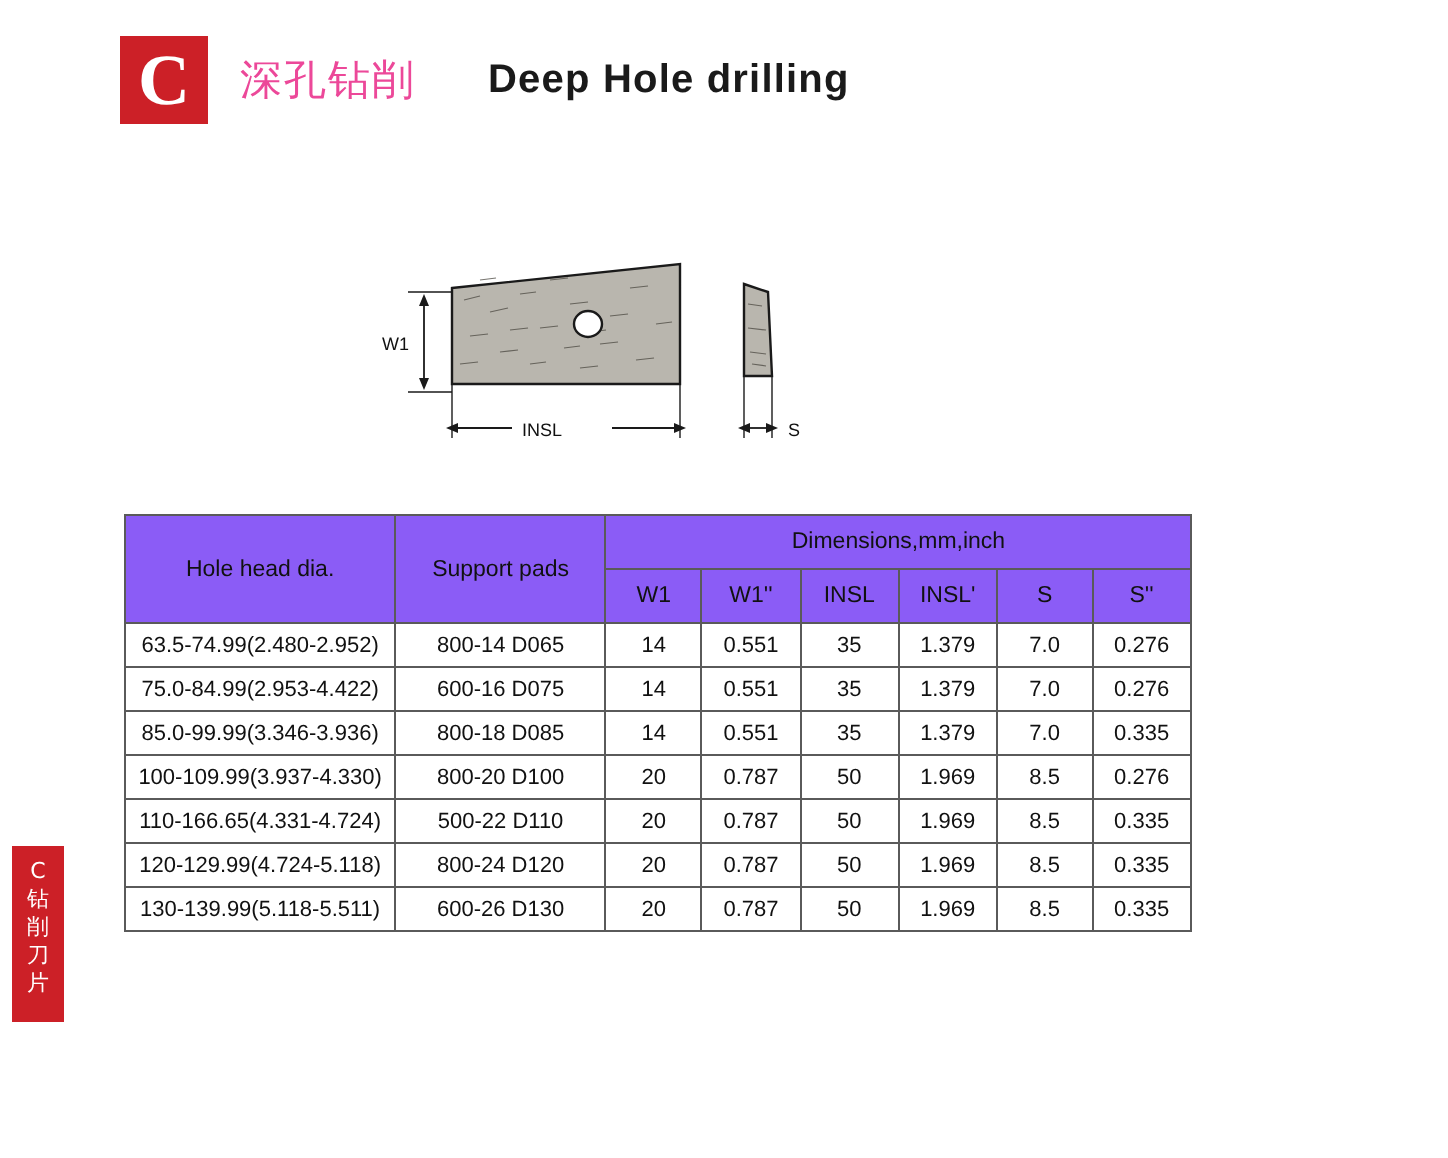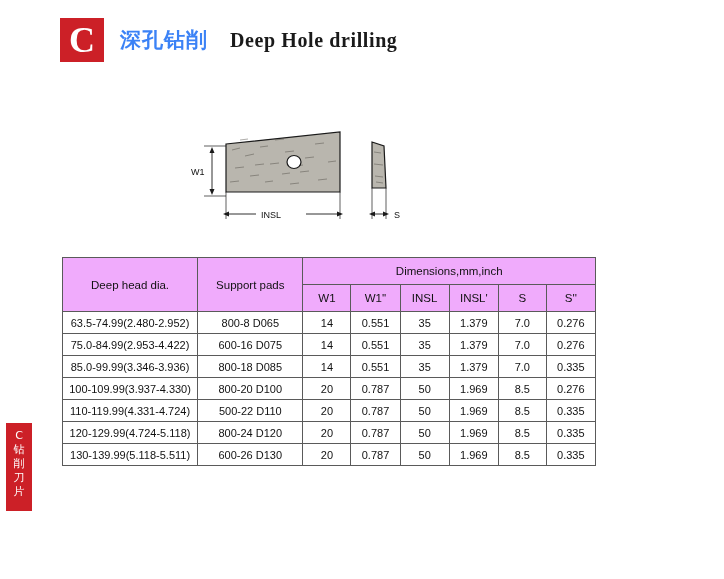--- a/index.html
+++ b/index.html
@@ -42,33 +42,33 @@
     color: #ffffff;
     font-family: "Liberation Serif", serif;
     font-weight: bold;
     font-size: 36px;
     line-height: 44px;
     text-align: center;
   }
   .title-cn {
     font-family: "DejaVu Sans", sans-serif;
     font-size: 21px;
-    font-weight: bold;
-    color: #3b82f6;
+    font-weight: normal;
+    color: #ec4899;
     letter-spacing: 1px;
     white-space: nowrap;
   }
   .title-en {
-    font-family: Liberation Serif, serif;
+    font-family: Liberation Sans, sans-serif;
     font-size: 20px;
     font-weight: bold;
     color: #1a1a1a;
     letter-spacing: 0.6px;
     white-space: nowrap;
-    margin-left: 22px;
+    margin-left: 36px;
   }
 
   
   .figure {
     position: absolute;
     left: 190px;
     top: 120px;
     width: 250px;
     height: 110px;
   }
@@ -86,21 +86,21 @@
     width: 534px;
     background: #ffffff;
   }
   table.spec th, table.spec td {
     border: 1px solid #5a5a5a;
     text-align: center;
     font-family: "Liberation Sans", sans-serif;
     color: #111111;
   }
   table.spec thead th {
-    background: #f0abfc;
+    background: #8b5cf6;
     font-weight: normal;
     font-size: 11.5px;
     height: 22px;
     padding: 2px 2px;
   }
   thead th.tall {
     height: 46px;
     font-size: 11.5px;
   }
   thead th.dims {
@@ -205,37 +205,37 @@
     <line x1="182" y1="68" x2="182" y2="99" stroke="#1a1a1a" stroke-width="0.7"></line>
     <line x1="196" y1="68" x2="196" y2="99" stroke="#1a1a1a" stroke-width="0.7"></line>
     <text x="204" y="98" font-family="Liberation Sans, sans-serif" font-size="9" fill="#111">S</text>
   </svg>
 </div>
 
 <div class="table-wrap">
   <table class="spec">
     <thead>
       <tr>
-        <th rowspan="2" class="tall">Deep head dia.</th>
+        <th rowspan="2" class="tall">Hole head dia.</th>
         <th rowspan="2" class="tall">Support pads</th>
         <th colspan="6" class="dims">Dimensions,mm,inch</th>
       </tr>
       <tr>
         <th>W1</th>
         <th>W1''</th>
         <th>INSL</th>
         <th>INSL'</th>
         <th>S</th>
         <th>S''</th>
       </tr>
     </thead>
     <tbody>
       <tr>
         <td class="col-dia">63.5-74.99(2.480-2.952)</td>
-        <td class="col-pads">800-8 D065</td>
+        <td class="col-pads">800-14 D065</td>
         <td class="col-num">14</td>
         <td class="col-num">0.551</td>
         <td class="col-num">35</td>
         <td class="col-num">1.379</td>
         <td class="col-num">7.0</td>
         <td class="col-num">0.276</td>
       </tr>
       <tr>
         <td class="col-dia">75.0-84.99(2.953-4.422)</td>
         <td class="col-pads">600-16 D075</td>
@@ -260,21 +260,21 @@
         <td class="col-dia">100-109.99(3.937-4.330)</td>
         <td class="col-pads">800-20 D100</td>
         <td class="col-num">20</td>
         <td class="col-num">0.787</td>
         <td class="col-num">50</td>
         <td class="col-num">1.969</td>
         <td class="col-num">8.5</td>
         <td class="col-num">0.276</td>
       </tr>
       <tr>
-        <td class="col-dia">110-119.99(4.331-4.724)</td>
+        <td class="col-dia">110-166.65(4.331-4.724)</td>
         <td class="col-pads">500-22 D110</td>
         <td class="col-num">20</td>
         <td class="col-num">0.787</td>
         <td class="col-num">50</td>
         <td class="col-num">1.969</td>
         <td class="col-num">8.5</td>
         <td class="col-num">0.335</td>
       </tr>
       <tr>
         <td class="col-dia">120-129.99(4.724-5.118)</td>

